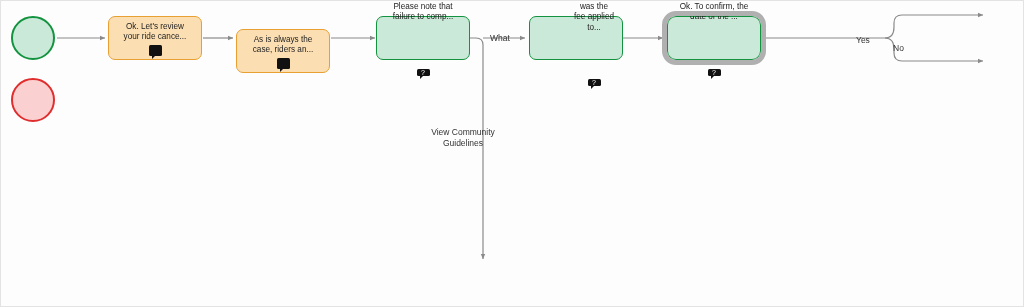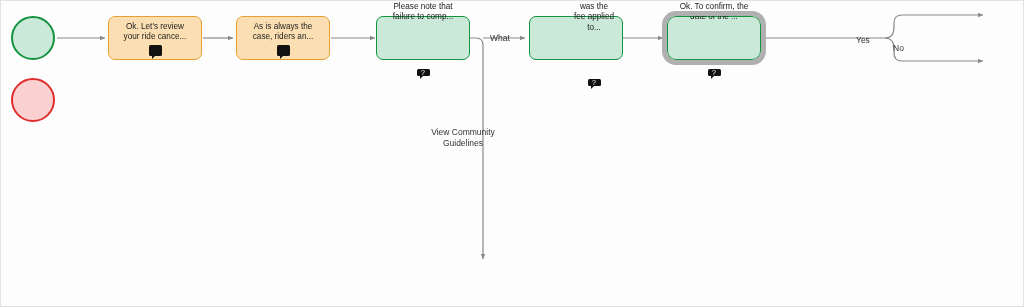--- a/index.html
+++ b/index.html
@@ -164,21 +164,21 @@
   <div class="terminal end"></div>
 
   <div class="node orange" style="left:107px; top:15px;">
     <div class="node-label">Ok. Let's review
 your ride cance...</div>
     <div class="node-icon">
       <span></span>
     </div>
   </div>
 
-  <div class="node orange" style="left:235px; top:15px;">
+  <div class="node orange" style="left:235px; top:28px;">
     <div class="node-label">As is always the
 case, riders an...</div>
     <div class="node-icon">
       <span></span>
     </div>
   </div>
 
   <div class="node green" style="left:375px; top:15px;">
     <div class="node-label">Please note that
 failure to comp...</div>

